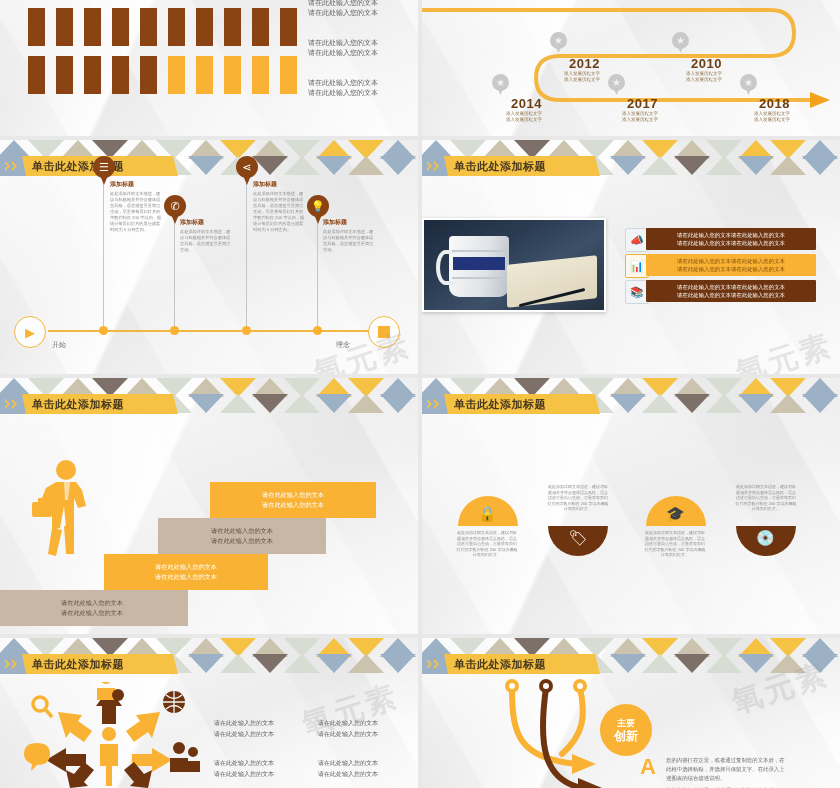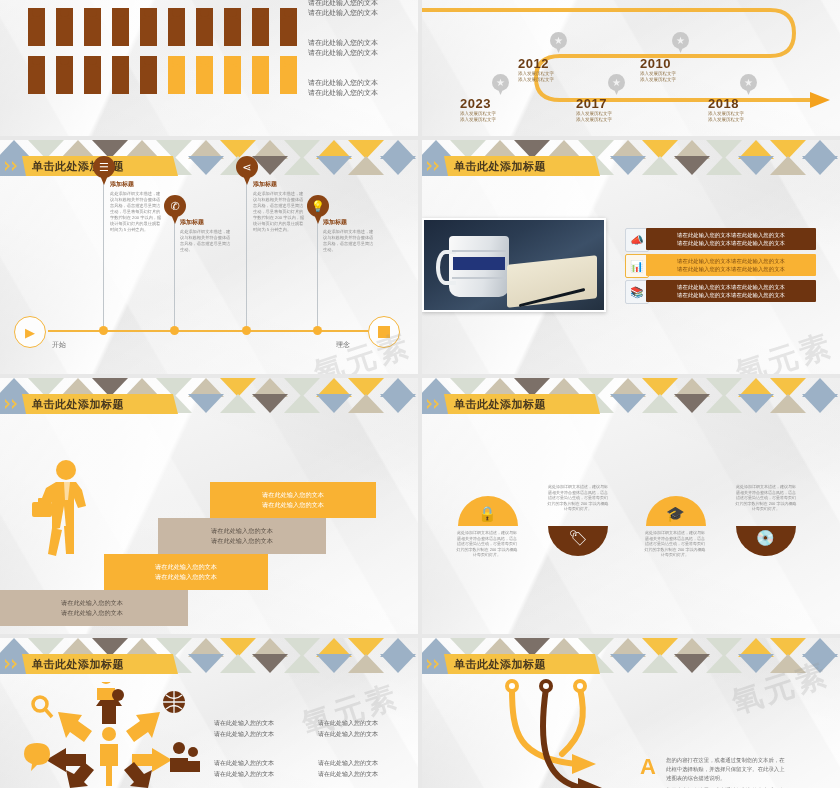--- a/index.html
+++ b/index.html
@@ -80,21 +80,21 @@
     background:#c9c9c9;
   }
   .pin .tail{
     position:absolute;left:5px;top:13px;width:7px;height:8px;background:#c9c9c9;
     clip-path:polygon(0 0,100% 0,50% 100%);
   }
   .pin .star{
     position:absolute;left:3.5px;top:3.5px;width:10px;height:10px;color:#f2f2f2;
     font-size:10px;line-height:10px;text-align:center;
   }
-  .yr{position:absolute;text-align:left;}
+  .yr{position:absolute;text-align:right;}
   .yr b{display:block;font-size:13px;color:#6b3d14;font-weight:bold;letter-spacing:.5px;}
   .yr s{display:block;text-decoration:none;font-size:4.5px;line-height:6px;color:#8a6a3a;}
 
   
   .mpin{position:absolute;width:22px;height:30px;}
   .mpin .mb{
     position:absolute;left:0;top:0;width:22px;height:22px;border-radius:50%;
     background:#8a4414;
   }
   .mpin .mt{
@@ -382,21 +382,21 @@
         <span class="bulb"></span>
         <span class="tail"></span>
         <span class="star">★</span>
       </div>
     <div class="pin" style="left:318px;top:184px;">
         <span class="bulb"></span>
         <span class="tail"></span>
         <span class="star">★</span>
       </div>
     <div class="yr" style="left:38px;top:206px;width:82px;">
-      <b>2023</b>
+      <b>2014</b>
       <s>添入发展历程文字</s>
       <s>添入发展历程文字</s>
     </div>
     <div class="yr" style="left:154px;top:206px;width:82px;">
       <b>2017</b>
       <s>添入发展历程文字</s>
       <s>添入发展历程文字</s>
     </div>
     <div class="yr" style="left:286px;top:206px;width:82px;">
       <b>2018</b>
@@ -845,20 +845,24 @@
       <path d="M68 12 C 60 70, 66 104, 104 112" stroke="#6e3410" stroke-width="6" fill="none" stroke-linecap="round"></path>
       <polygon points="100,102 124,112 100,122" fill="#6e3410"></polygon>
       <circle cx="68" cy="10" r="7" fill="#6e3410"></circle>
       <circle cx="68" cy="10" r="3" fill="#ffffff"></circle>
 
       <path d="M102 12 C 108 40, 106 58, 84 78" stroke="#f9b233" stroke-width="6" fill="none" stroke-linecap="round"></path>
       <circle cx="102" cy="10" r="7" fill="#f9b233"></circle>
       <circle cx="102" cy="10" r="3" fill="#ffffff"></circle>
     </svg>
 
+    <div class="circ" style="left:178px;top:66px;">
+      <i>主要</i>
+      <b>创新</b>
+    </div>
 
     <div class="abl" style="left:218px;top:116px;color:#f9b233;">A</div>
     <div class="abtxt" style="left:244px;top:118px;">您的内容打在这里，或者通过复制您的文本后，在此框中选择粘贴，并选择只保留文字。在此录入上述图表的综合描述说明。</div>
 
     <div class="abl" style="left:218px;top:146px;color:#6e3410;">B</div>
     <div class="abtxt" style="left:244px;top:148px;">您的内容打在这里，或者通过复制您的文本后，在此框中选择粘贴，并选择只保留文字。在此录入上述图表的综合描述说明。</div>
 
     <div class="wm" style="right:10px;top:30px;">氧元素</div>
   </div>
 

